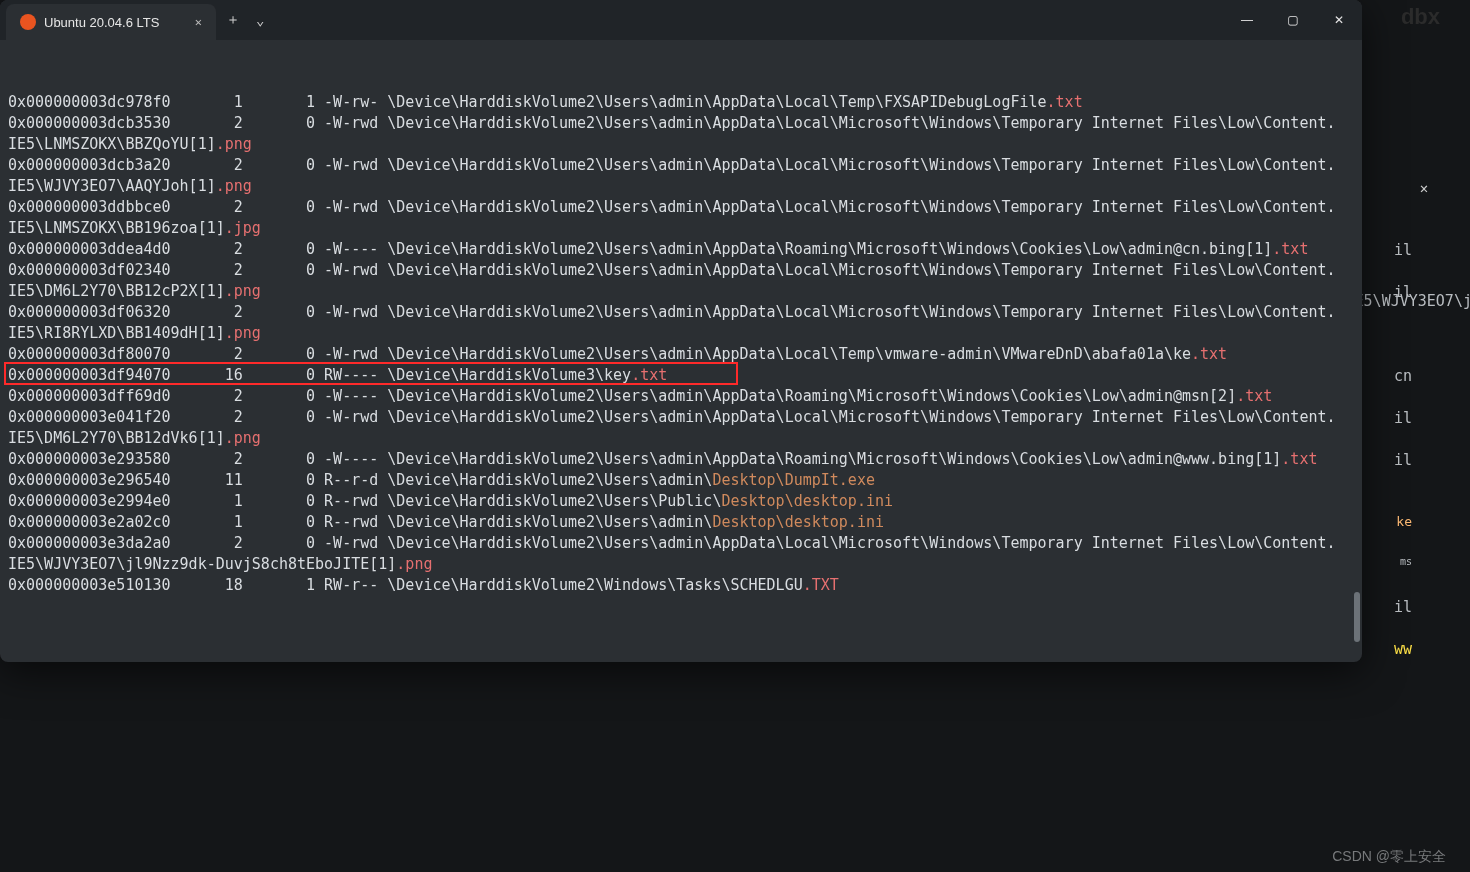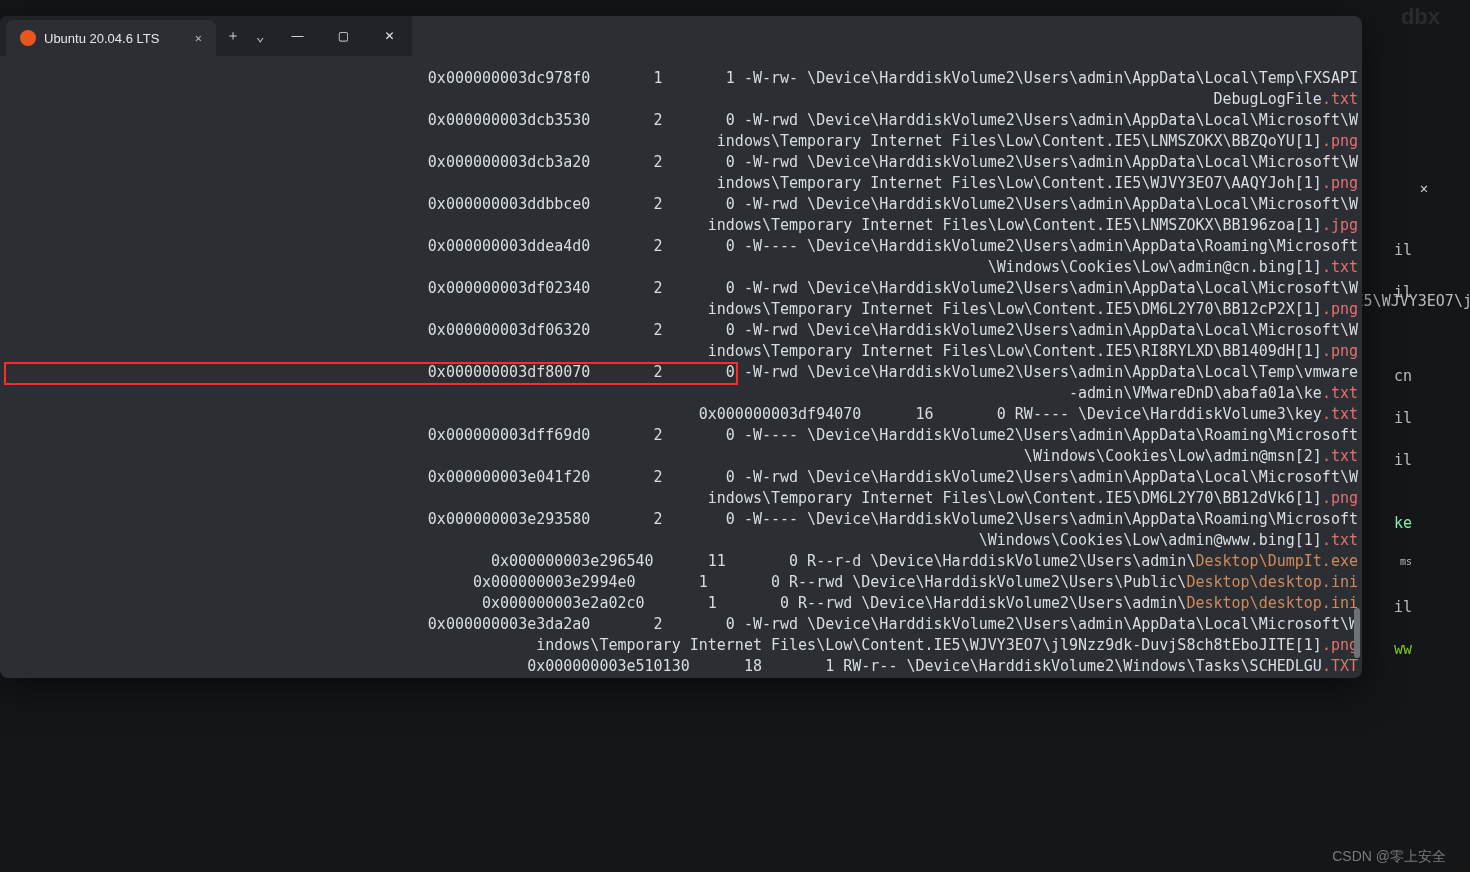--- a/index.html
+++ b/index.html
@@ -47,29 +47,30 @@
     position:absolute;
     bottom:6px; right:24px;
     font-family:sans-serif;
     font-size:14px;
     color:#77797b;
     margin-left:24px;
   }
 
   .win {
     position:absolute;
-    top:16px; left:0;
+    top:0; left:0;
     width:1362px;
     height:662px;
     background:#2b2f33;
     color:#d9dde1;
     border-radius:8px;
     overflow:hidden;
     box-shadow:0 10px 40px rgba(0,0,0,.6);
     display:flex;
+    flex-direction:column;
   }
   .titlebar {
     height:40px;
     background:#202428;
     display:flex;
     align-items:stretch;
   }
   .tab {
     display:flex;
     align-items:center;
@@ -90,30 +91,29 @@
   }
   .tab-title { font-family:sans-serif; font-size:13px; color:#e6e6e6; }
   .tab-close { margin-left:auto;font-size:12px;color:#bbb;cursor:pointer;}
   .tab-buttons{ display:flex;align-items:center;gap:16px;padding:0 10px;color:#cfcfcf;}
   .tab-add,.tab-drop{cursor:pointer;font-size:14px;}
   .win-controls{margin-left:auto;display:flex;align-items:center;}
   .win-controls div{width:46px;height:40px;display:flex;align-items:center;justify-content:center;color:#e6e6e6;font-size:12px;font-family:sans-serif;cursor:pointer;}
 
   .term {
     flex:1;
-    padding:10px 4px 8px 8px;
+    padding:10px 24px 8px 8px;
     line-height:21px;
     white-space:pre-wrap;
     word-break:break-all;
     overflow:hidden;
     font-family:"DejaVu Sans Mono","Consolas",monospace;
     font-size:15px;
     color:#d9dde1;
     position:relative;
-    text-align:right;
   }
   .term .ext { color:#e67070; }
   .term .hl  { color:#d08a5d; }
 
   .redbox {
     position:absolute;
     border:2px solid #ff2a2a;
     pointer-events:none;
   }
   .scroll-ind {
@@ -133,24 +133,24 @@
   <div id="bg-lines"><div>w.bing[1]<span class="ext">.txt</span></div><div>0x000000003e296540      11       0 R--r-d \Device\HarddiskVolume2\Users\admin\<span class="hl">Desktop\DumpIt.exe</span></div><div>0x000000003e2994e0       1       0 R--rwd \Device\HarddiskVolume2\Users\Public\<span class="hl">Desktop\desktop.ini</span></div><div>0x000000003e2a02c0       1       0 R--rwd \Device\HarddiskVolume2\Users\admin\<span class="hl">Desktop\desktop.ini</span></div><div>0x000000003e3da2a0       2       0 -W-rwd \Device\HarddiskVolume2\Users\admin\AppData\Local\Microsoft\Windows\Temporary Internet Files\Low\Content.IE5\WJVY3EO7\jl9Nzz9dk-DuvjS8ch8tEboJITE[1]</div><div>0x000000003e510130      18       1 RW-r-- \Device\HarddiskVolume2\Windows\Tasks\SCHEDLGU<span class="ext">.TXT</span></div></div>
 </div>
 <div class="bg-close">✕</div>
 <div class="bg-corner">dbx</div>
 <div id="bg-snippets">
     <span style="position:absolute;right:58px;top:241px;color:#b9bdc1;font-family:monospace;font-size:15px;">il</span>
     <span style="position:absolute;right:58px;top:283px;color:#b9bdc1;font-family:monospace;font-size:15px;">il</span>
     <span style="position:absolute;right:58px;top:367px;color:#b9bdc1;font-family:monospace;font-size:15px;">cn</span>
     <span style="position:absolute;right:58px;top:409px;color:#b9bdc1;font-family:monospace;font-size:15px;">il</span>
     <span style="position:absolute;right:58px;top:451px;color:#b9bdc1;font-family:monospace;font-size:15px;">il</span>
-    <span style="position:absolute;right:58px;top:514px;color:#86efac;font-family:monospace;font-size:15px;">ke</span>
+    <span style="position:absolute;right:58px;top:514px;color:#fdba74;font-family:monospace;font-size:13px;">ke</span>
     <span style="position:absolute;right:58px;top:556px;color:#b9bdc1;font-family:monospace;font-size:10px;">ms</span>
     <span style="position:absolute;right:58px;top:598px;color:#b9bdc1;font-family:monospace;font-size:15px;">il</span>
-    <span style="position:absolute;right:58px;top:640px;color:#84cc16;font-family:monospace;font-size:15px;">ww</span>
+    <span style="position:absolute;right:58px;top:640px;color:#fde047;font-family:monospace;font-size:15px;">ww</span>
   </div>
 
 <div class="win">
   <div class="titlebar">
     <div class="tab">
       <span class="icon"></span>
       <span class="tab-title">Ubuntu 20.04.6 LTS</span>
       <span class="tab-close">✕</span>
     </div>
     <div class="tab-buttons">

